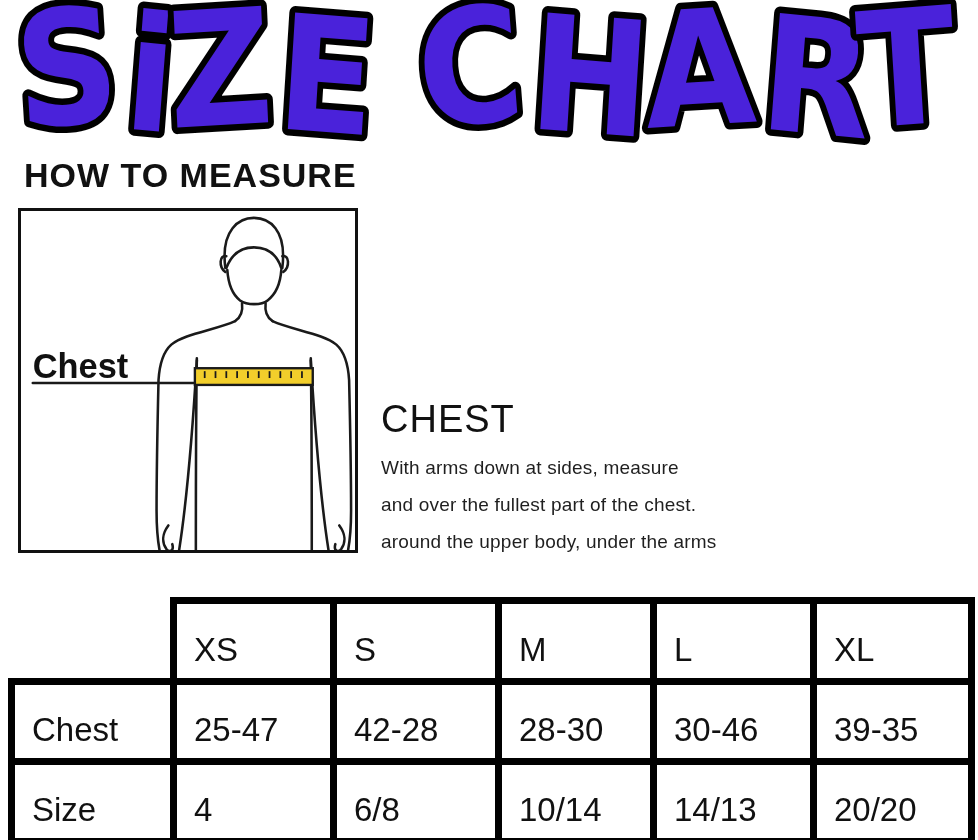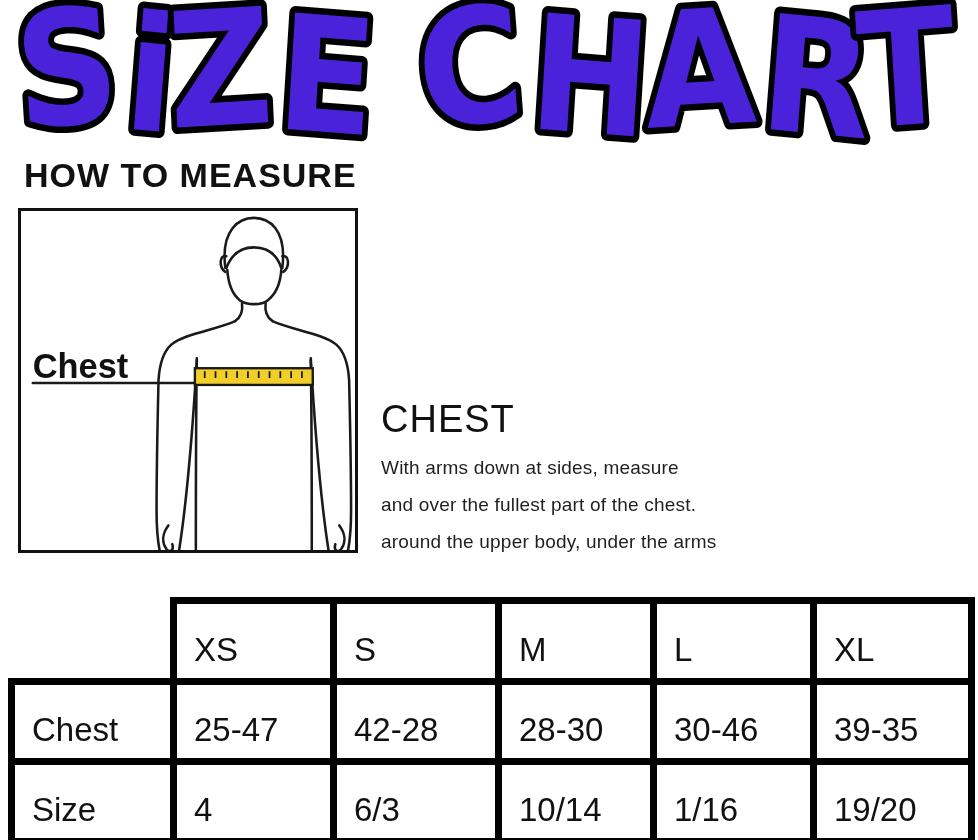--- a/index.html
+++ b/index.html
@@ -127,21 +127,21 @@
       <td>Chest</td>
       <td>25-47</td>
       <td>42-28</td>
       <td>28-30</td>
       <td>30-46</td>
       <td>39-35</td>
     </tr>
     <tr class="row-data">
       <td>Size</td>
       <td>4</td>
-      <td>6/3</td>
+      <td>6/8</td>
       <td>10/14</td>
-      <td>1/16</td>
-      <td>19/20</td>
+      <td>14/13</td>
+      <td>20/20</td>
     </tr>
   </tbody>
     </table>
 
 </div>
 
 </body></html>

